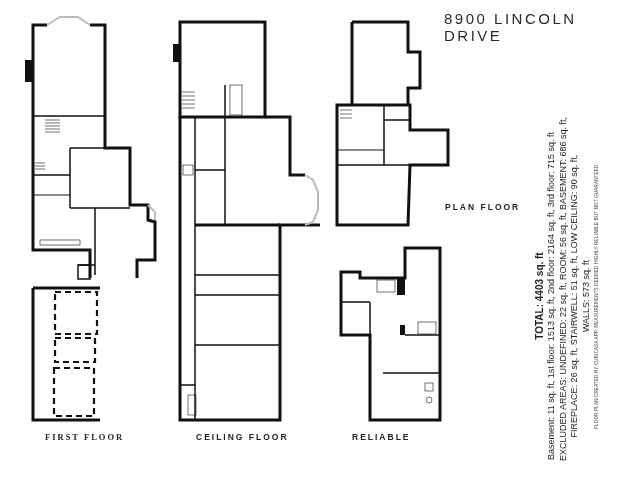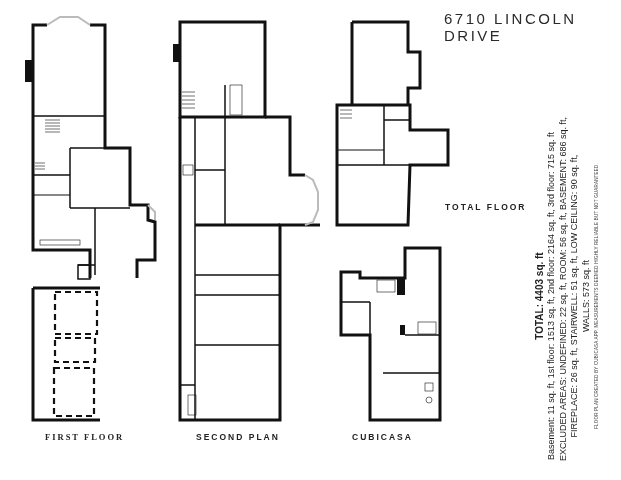--- a/index.html
+++ b/index.html
@@ -8,21 +8,21 @@
   .floor-label{position:absolute;font-size:8.5px;font-weight:bold;letter-spacing:2px;color:#222;}
   svg.plan{position:absolute;left:0;top:0;}
   .rot{position:absolute;left:568px;top:296px;transform:translate(-50%,-50%) rotate(-90deg);width:330px;text-align:center;white-space:nowrap;}
   .rot .total{font-size:10px;font-weight:bold;line-height:12px;}
   .rot .line{font-size:9px;line-height:11.5px;}
   .rot .note{font-size:4.5px;line-height:10px;color:#444;letter-spacing:0.2px;}
 </style>
 </head>
 <body>
 
-<div class="title">6710 LINCOLN DRIVE</div>
+<div class="title">8900 LINCOLN DRIVE</div>
 
 <svg class="plan" width="621" height="480" viewBox="0 0 621 480">
   <g fill="none" stroke="#111" stroke-width="3">
 
     <path d="M33 118 L33 25 L47 25 M90 25 L105 25 L105 118"></path>
     <path d="M47 25 L60 17 L78 17 L90 25" stroke="#bbb" stroke-width="2"></path>
     <rect x="25" y="60" width="8" height="22" fill="#111" stroke="none"></rect>
     <line x1="33" y1="116" x2="105" y2="116" stroke-width="1.5"></line>
 
     <path d="M105 118 L105 148 L130 148 L130 205 L148 205 L148 220 L155 222 L155 260 L137 260 L137 278 M90 278 L90 250 L33 250 L33 118"></path>
@@ -110,23 +110,23 @@
     <g stroke-width="0.6">
       <rect x="418" y="322" width="18" height="12"></rect>
       <rect x="377" y="280" width="18" height="12"></rect>
       <rect x="425" y="383" width="8" height="8"></rect>
       <circle cx="429" cy="400" r="3"></circle>
     </g>
   </g>
 </svg>
 
 <div class="floor-label" style="left:45px;top:432px;font-family:Liberation Serif, serif;">FIRST FLOOR</div>
-<div class="floor-label" style="left:196px;top:432px;">SECOND PLAN</div>
-<div class="floor-label" style="left:445px;top:202px;">TOTAL FLOOR</div>
-<div class="floor-label" style="left:352px;top:432px;">CUBICASA</div>
+<div class="floor-label" style="left:196px;top:432px;">CEILING FLOOR</div>
+<div class="floor-label" style="left:445px;top:202px;">PLAN FLOOR</div>
+<div class="floor-label" style="left:352px;top:432px;">RELIABLE</div>
 
 <div class="rot">
   <div class="total">TOTAL: 4403 sq. ft</div>
   <div class="line">Basement: 11 sq. ft, 1st floor: 1513 sq. ft, 2nd floor: 2164 sq. ft, 3rd floor: 715 sq. ft</div>
   <div class="line">EXCLUDED AREAS: UNDEFINED: 22 sq. ft, ROOM: 56 sq. ft, BASEMENT: 686 sq. ft,</div>
   <div class="line">FIREPLACE: 26 sq. ft, STAIRWELL: 51 sq. ft, LOW CEILING: 90 sq. ft,</div>
   <div class="line">WALLS: 573 sq. ft</div>
   <div class="note">FLOOR PLAN CREATED BY CUBICASA APP. MEASUREMENTS DEEMED HIGHLY RELIABLE BUT NOT GUARANTEED.</div>
 </div>
 

